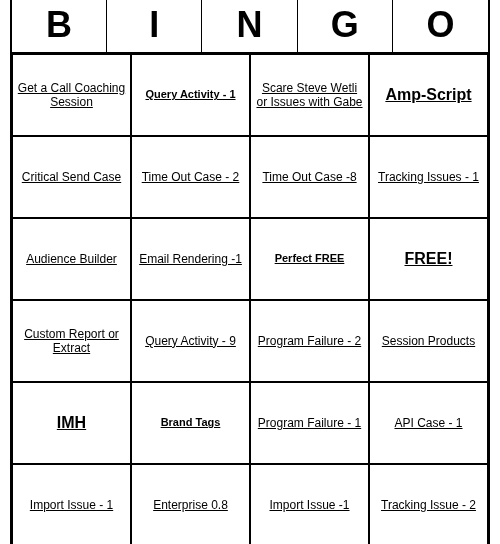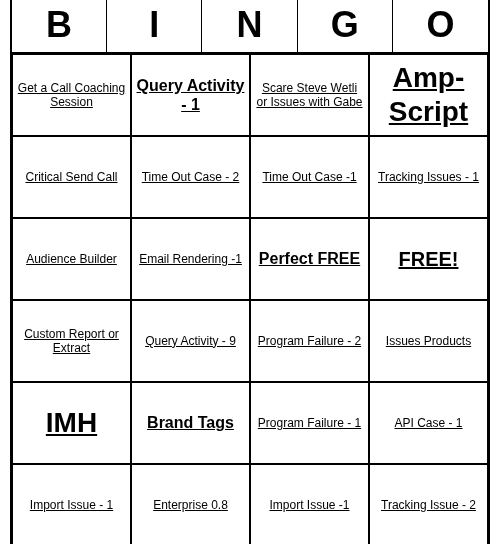--- a/index.html
+++ b/index.html
@@ -55,62 +55,62 @@
       display: flex;
       align-items: center;
       justify-content: center;
       padding: 4px;
       min-height: 82px;
       font-size: 12px;
       line-height: 1.2;
     }
 
     .bingo-cell.large-text {
-      font-size: 28px;
+      font-size: 16px;
       font-weight: bold;
     }
 
     .bingo-cell.medium-text {
-      font-size: 16px;
+      font-size: 11px;
       font-weight: bold;
     }
 
     .bingo-cell.free {
-      font-size: 20px;
+      font-size: 16px;
       font-weight: bold;
     }
   </style>
 </head>
 <body>
 
 <div class="bingo-card">
   <div class="bingo-header">
   <div class="bingo-header-cell">B</div>
       <div class="bingo-header-cell">I</div>
       <div class="bingo-header-cell">N</div>
       <div class="bingo-header-cell">G</div>
       <div class="bingo-header-cell">O</div>
     </div>
   <div class="bingo-grid">
   <div class="bingo-cell">Get a Call Coaching Session</div>
       <div class="bingo-cell medium-text">Query Activity - 1</div>
       <div class="bingo-cell">Scare Steve Wetli or Issues with Gabe</div>
       <div class="bingo-cell large-text">Amp-Script</div>
-      <div class="bingo-cell">Critical Send Call</div>
+      <div class="bingo-cell">Critical Send Case</div>
       <div class="bingo-cell">Time Out Case - 2</div>
-      <div class="bingo-cell">Time Out Case -1</div>
+      <div class="bingo-cell">Time Out Case -8</div>
       <div class="bingo-cell">Tracking Issues - 1</div>
       <div class="bingo-cell">Audience Builder</div>
       <div class="bingo-cell">Email Rendering -1</div>
       <div class="bingo-cell medium-text">Perfect FREE</div>
       <div class="bingo-cell free">FREE!</div>
       <div class="bingo-cell">Custom Report or Extract</div>
       <div class="bingo-cell">Query Activity - 9</div>
       <div class="bingo-cell">Program Failure - 2</div>
-      <div class="bingo-cell">Issues Products</div>
+      <div class="bingo-cell">Session Products</div>
       <div class="bingo-cell large-text">IMH</div>
       <div class="bingo-cell medium-text">Brand Tags</div>
       <div class="bingo-cell">Program Failure - 1</div>
       <div class="bingo-cell">API Case - 1</div>
       <div class="bingo-cell">Import Issue - 1</div>
       <div class="bingo-cell">Enterprise 0.8</div>
       <div class="bingo-cell">Import Issue -1</div>
       <div class="bingo-cell">Tracking Issue - 2</div>
     </div>
 </div>

